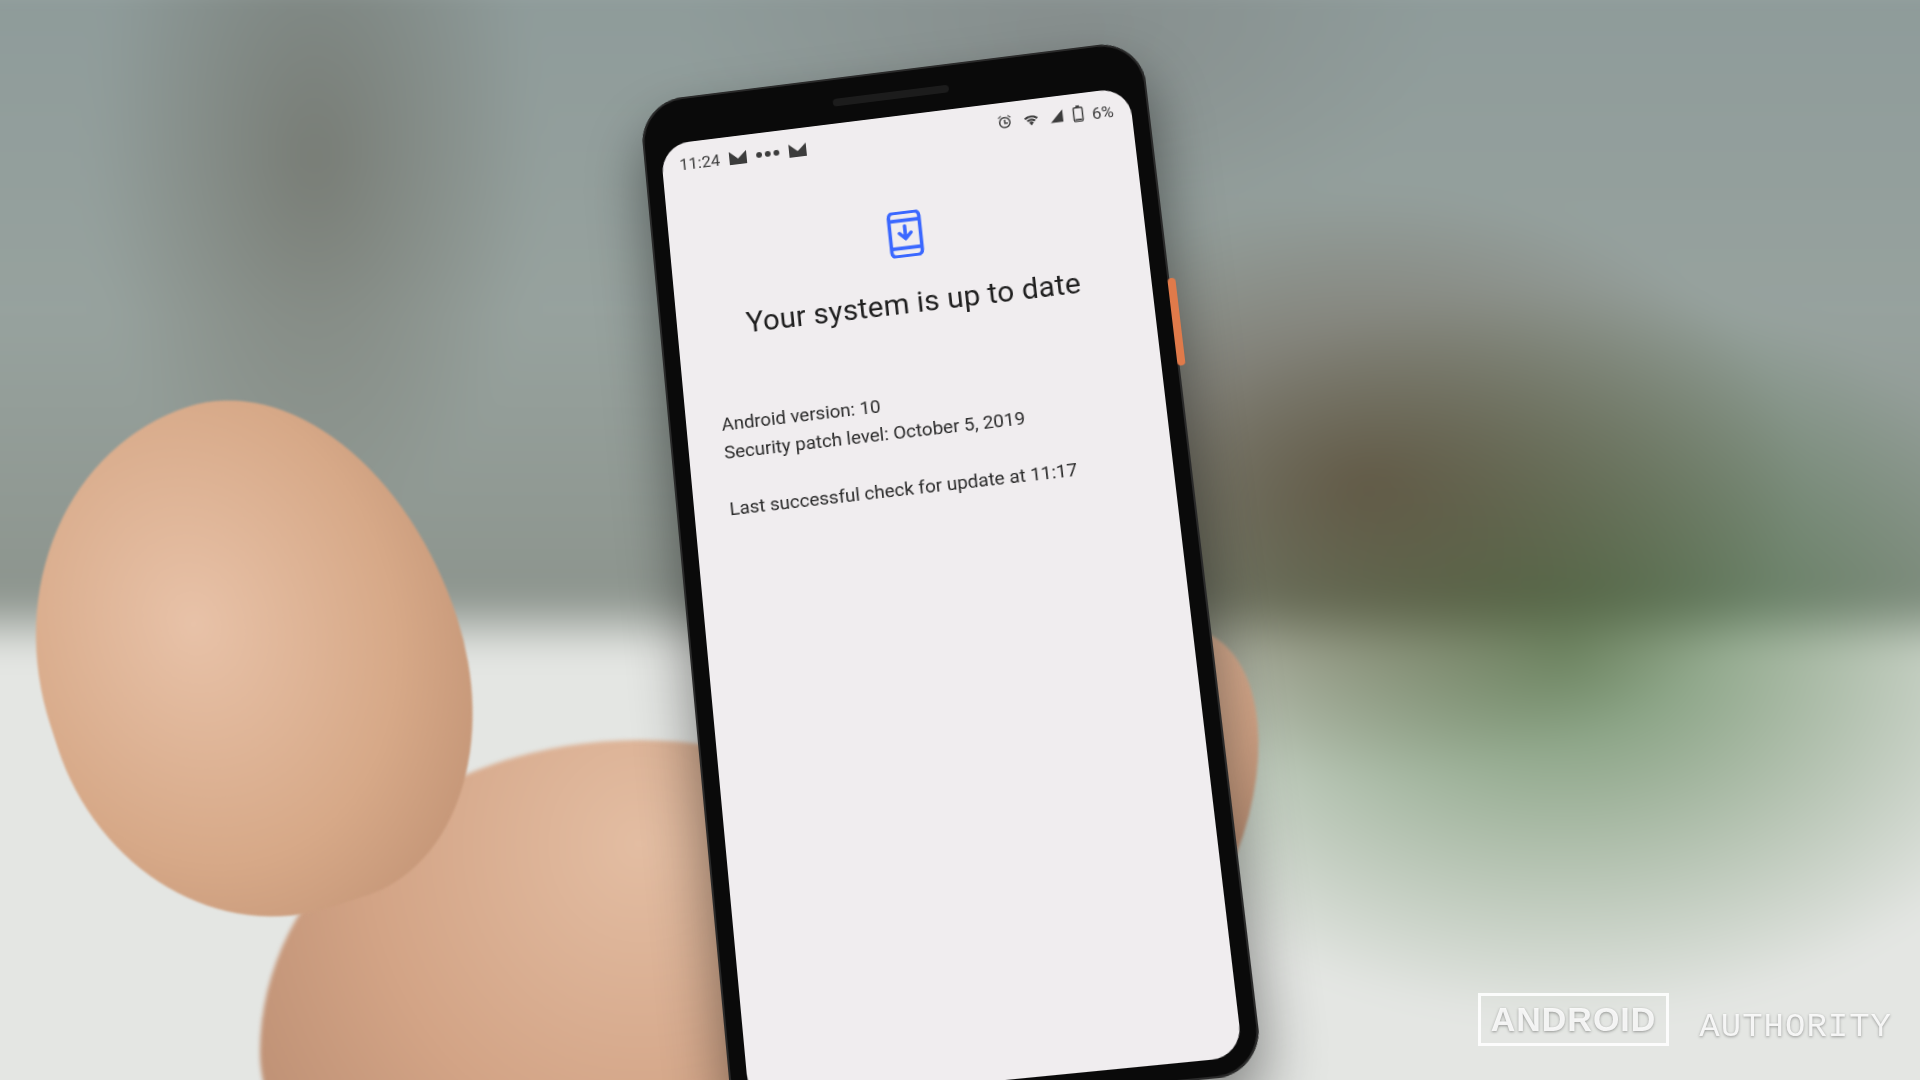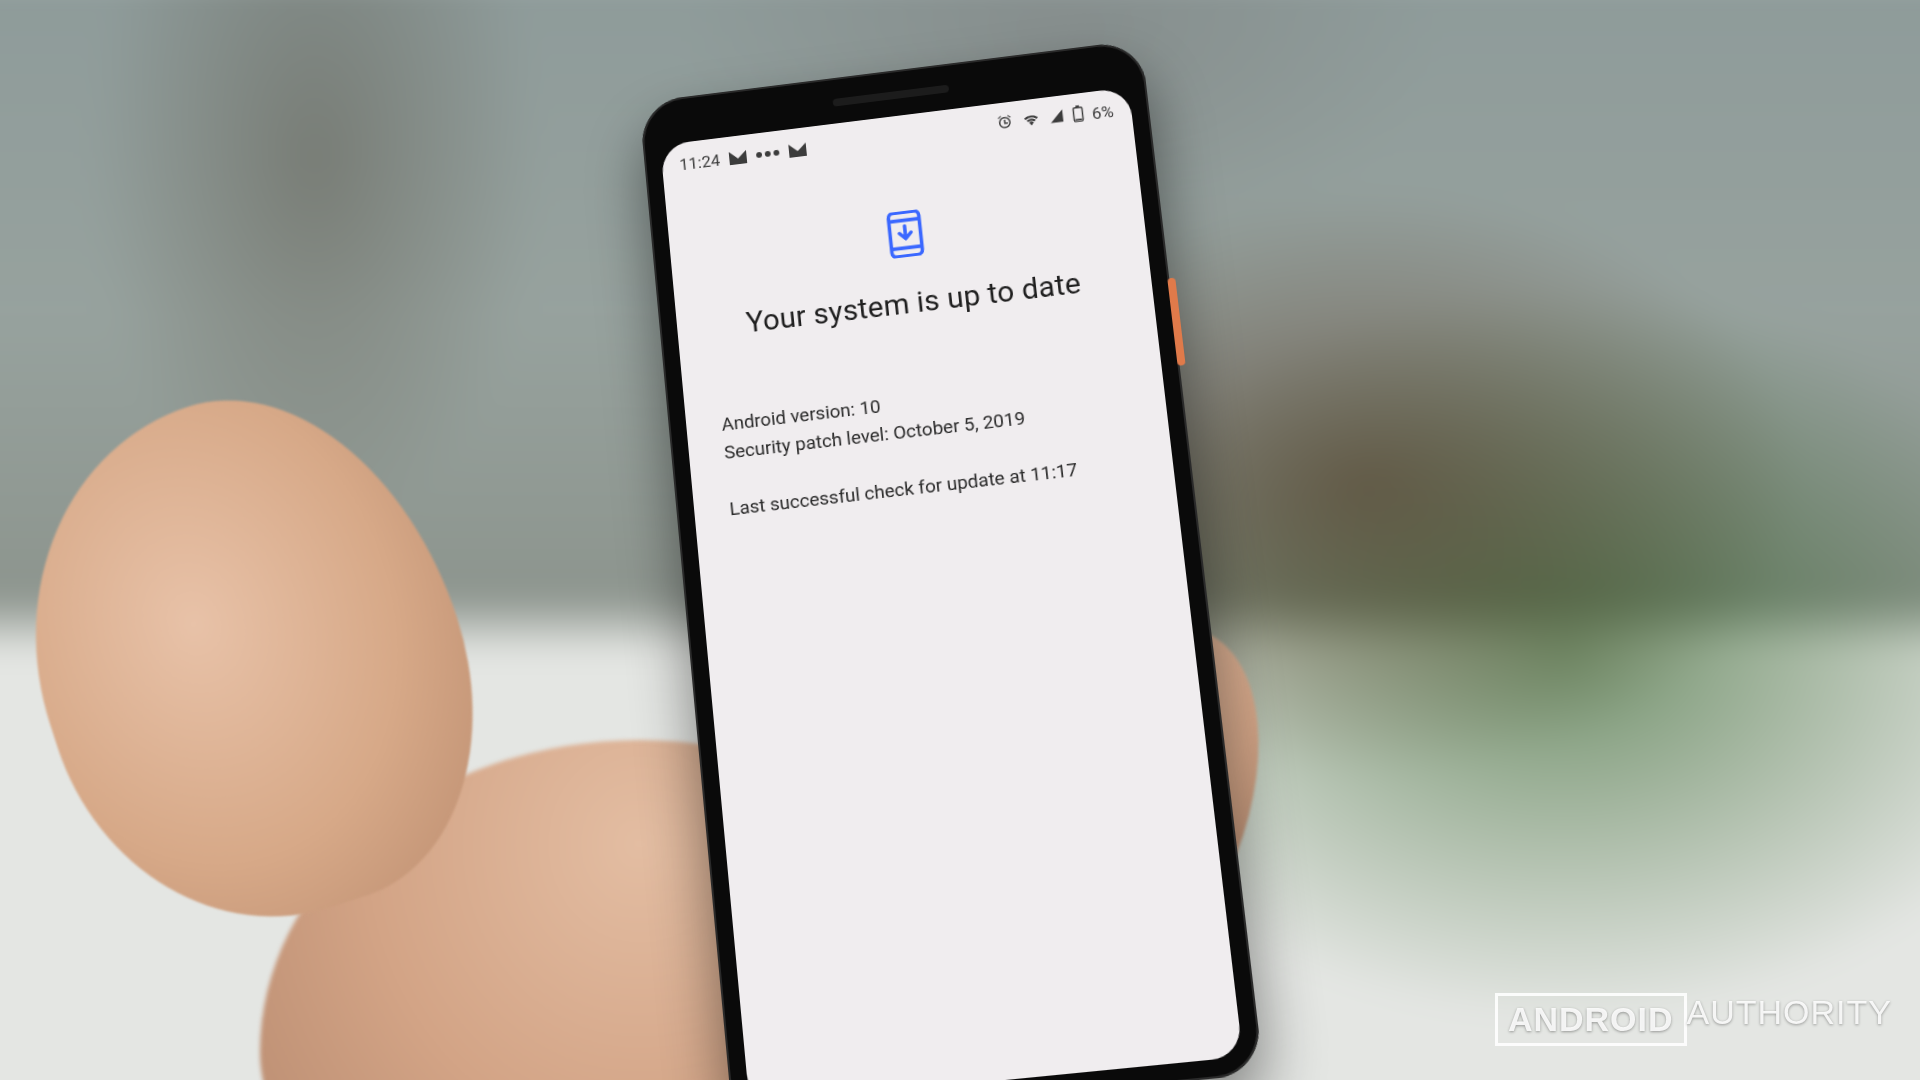--- a/index.html
+++ b/index.html
@@ -112,28 +112,28 @@
     filter: blur(1.5px);
   }
 
   
   .watermark {
     position:absolute; right:28px; bottom:34px;
     font-family: "Arial Black", Arial, sans-serif;
     font-size:34px; letter-spacing:1px;
     color:rgba(255,255,255,0.88);
     text-shadow:0 1px 3px rgba(0,0,0,0.35);
-    display:flex; align-items:flex-start; 
+    display:flex; align-items:flex-end; gap:12px;
   }
   .watermark .boxed {
     border:3px solid rgba(255,255,255,0.88);
     padding:4px 10px;
     font-weight:900;
   }
-  .watermark .thin { font-weight:300; font-family: Liberation Sans, sans-serif; }
+  .watermark .thin { font-weight:300; font-family: Liberation Mono, monospace; margin-left: 18px; }
 </style>
 </head>
 <body>
 
 <div class="bg"></div>
 
 <div class="hand">
   <div class="palm"></div>
   <div class="thumb"></div>
   <div class="finger-r"></div>

